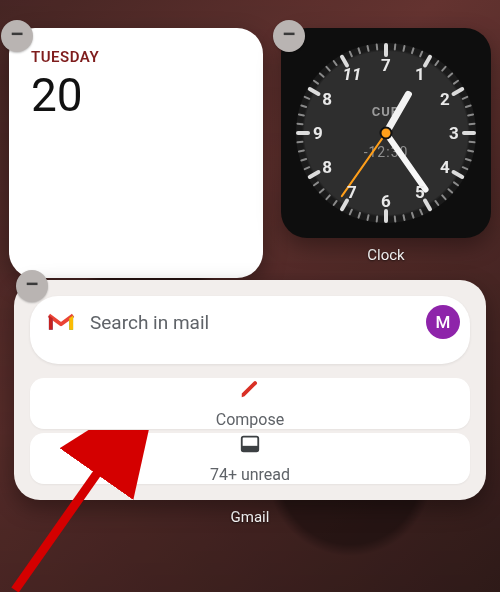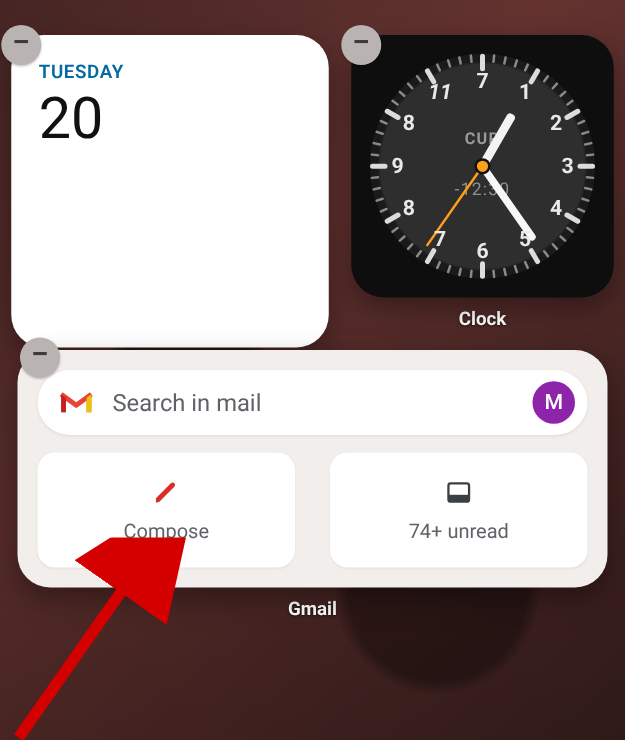--- a/index.html
+++ b/index.html
@@ -5,50 +5,50 @@
   html,body{margin:0;padding:0;width:500px;height:592px;font-family:-apple-system,BlinkMacSystemFont,'Segoe UI',Roboto,Helvetica,Arial,sans-serif;background:#5c2f2d;overflow:hidden;}
   .screen{position:relative;width:500px;height:592px;background:linear-gradient(135deg,#4a2826 0%,#6a3633 40%,#3e2321 100%);}
   .bg-layer{position:absolute;inset:0;background:
     radial-gradient(circle at 30% 60%, rgba(0,0,0,.45) 0 18%, transparent 20%),
     radial-gradient(circle at 70% 80%, rgba(0,0,0,.35) 0 12%, transparent 14%),
     linear-gradient(0deg, rgba(0,0,0,.25), rgba(0,0,0,.05));
     filter:blur(.3px);}
   .row{position:absolute;left:0;right:0;display:flex;justify-content:space-around;}
   
   .widget{position:relative;width:210px;height:210px;border-radius:26px;box-shadow:0 8px 22px rgba(0,0,0,.35);}
-  .widget-label{color:#fff;font-size:15px;font-weight:700;text-align:center;margin-top:8px;text-shadow:0 1px 2px rgba(0,0,0,.6);}
+  .widget-label{color:#fff;font-size:15px;font-weight:400;text-align:center;margin-top:8px;text-shadow:0 1px 2px rgba(0,0,0,.6);}
   .remove-btn{position:absolute;top:-8px;left:-8px;width:32px;height:32px;border-radius:50%;background:#b9b4b2;display:flex;align-items:center;justify-content:center;z-index:5;box-shadow:0 1px 2px rgba(0,0,0,.25);}
   .remove-btn span{font-size:26px;line-height:0;color:#3a3a3a;font-weight:500;position:relative;top:-2px;}
   
   .cal{background:#fff;padding:20px 22px;}
-  .cal-day{color:#0369a1;font-size:15px;font-weight:600;letter-spacing:.5px;}
+  .cal-day{color:#7f1d1d;font-size:15px;font-weight:600;letter-spacing:.5px;}
   .cal-date{color:#111;font-size:46px;font-weight:400;margin-top:2px;}
   .cal-events{color:#7a7a7a;font-size:18px;margin-top:44px;}
   
   .clk{background:#0e0e0e;display:flex;align-items:center;justify-content:center;}
   .face{position:relative;width:180px;height:180px;border-radius:50%;background:radial-gradient(circle at 50% 50%, #2e2e2e 0 64%, #1a1a1a 66% 100%);}
   .tick{position:absolute;left:50%;top:50%;width:4px;height:14px;background:#dcdcdc;border-radius:2px;transform-origin:50% 90px;}
   .tick.small{width:2px;height:7px;background:#8a8a8a;transform-origin:50% 90px;}
   .num{position:absolute;color:#e9e9e9;font-size:17px;font-weight:700;transform:translate(-50%,-50%);}
   .city{position:absolute;left:50%;top:34%;transform:translateX(-50%);color:#9a9a9a;font-size:13px;font-weight:700;letter-spacing:1px;}
   .digital{position:absolute;left:50%;top:56%;transform:translateX(-50%);color:#8f8f8f;font-size:14px;letter-spacing:1px;}
   .hand{position:absolute;left:50%;top:50%;transform-origin:50% 100%;border-radius:3px;}
   .hand.hour{width:7px;height:48px;background:#f3f3f3;transform:translate(-50%,-100%) rotate(30deg);}
   .hand.minute{width:6px;height:72px;background:#f7f7f7;transform:translate(-50%,-100%) rotate(145deg);}
   .hand.second{width:2px;height:78px;background:#ff9f1a;transform:translate(-50%,-100%) rotate(215deg);}
   .pin{position:absolute;left:50%;top:50%;width:9px;height:9px;border-radius:50%;background:#ff9f1a;transform:translate(-50%,-50%);border:2px solid #111;}
   
   .gmail-container{position:absolute;top:280px;left:14px;right:14px;}
   .gmail{position:relative;background:#f2eeec;border-radius:26px;padding:16px;box-shadow:0 8px 22px rgba(0,0,0,.35);}
   .gmail .remove-btn{top:-10px;left:2px;}
-  .search-row{display:flex;align-items:center;background:#fff;border-radius:28px;height:52px;padding:0 10px 0 16px;box-shadow:0 1px 3px rgba(0,0,0,.08);}
+  .search-row{display:flex;align-items:center;background:#fff;border-radius:28px;height:52px;padding:0 10px 16px 16px;box-shadow:0 1px 3px rgba(0,0,0,.08);}
   .gmail-logo{width:30px;height:22px;}
   .search-text{flex:1;color:#5f6368;font-size:19px;margin-left:14px;}
   .avatar{width:34px;height:34px;border-radius:50%;background:#8e24aa;color:#fff;display:flex;align-items:center;justify-content:center;font-size:17px;font-weight:500;}
-  .tiles{display:flex;gap:28px;margin-top:14px;}
+  .tiles{display:flex;gap:4px;margin-top:14px;flex-direction:column;}
   .tile{flex:1;background:#fff;border-radius:14px;height:92px;display:flex;flex-direction:column;align-items:center;justify-content:center;gap:10px;box-shadow:0 1px 2px rgba(0,0,0,.05);}
   .tile .lbl{color:#5f6368;font-size:16px;}
   .pen-icon{width:22px;height:22px;}
   .inbox-icon{width:22px;height:22px;}
   
   .arrow{position:absolute;left:-10px;top:430px;width:220px;height:170px;pointer-events:none;}
 </style>
 </head>
 <body>
 <div class="screen">

